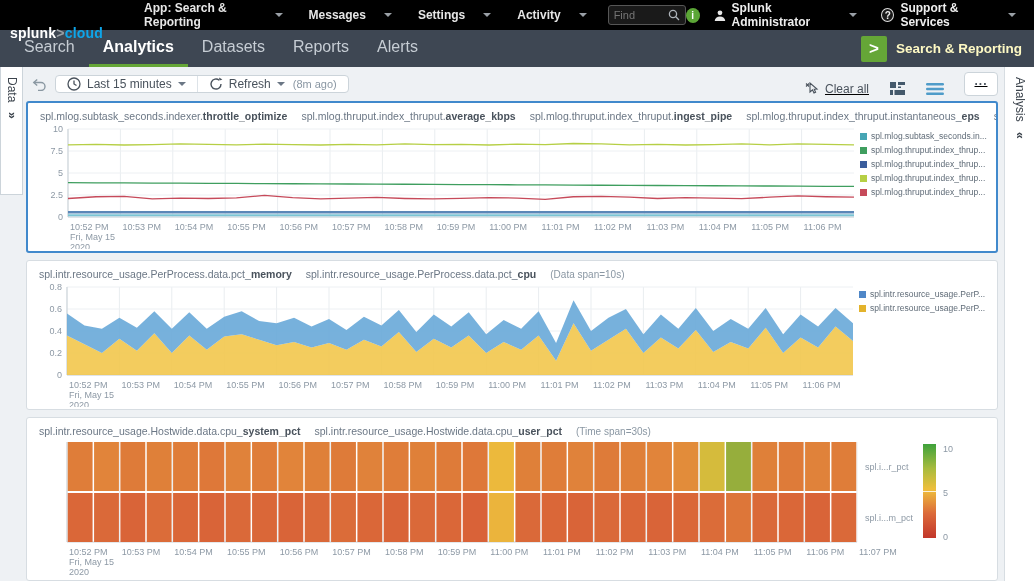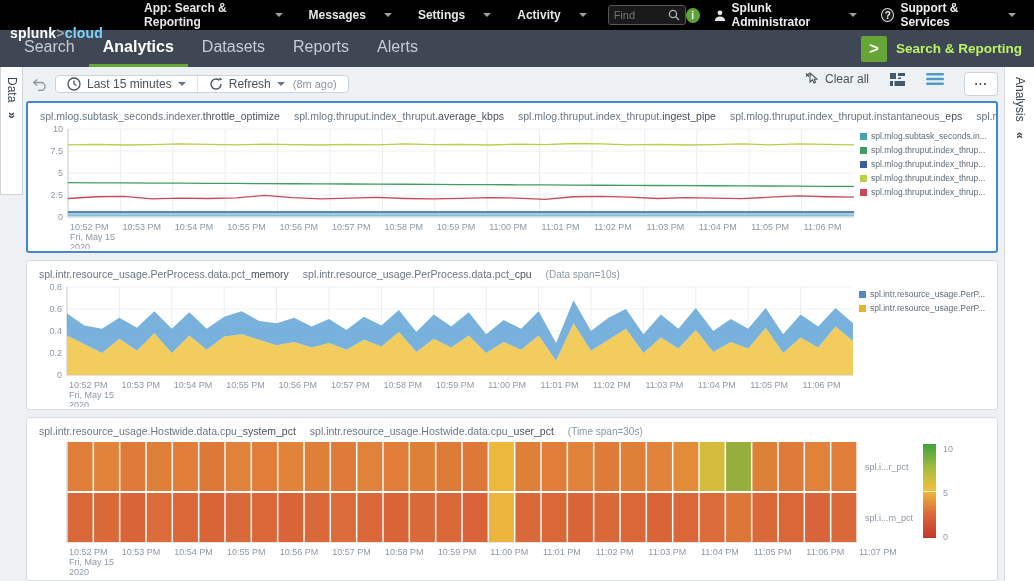--- a/index.html
+++ b/index.html
@@ -4,67 +4,67 @@
 <style>
   * { margin:0; padding:0; box-sizing:border-box; }
   html,body { width:1034px; height:581px; overflow:hidden; background:#eef1f4;
     font-family:"Liberation Sans", sans-serif; }
 
   
   .topbar { height:30px; background:#000; display:flex; align-items:center; color:#d8d8d8; font-size:12px; }
   .logo { margin-left:10px; font-size:14px; font-weight:bold; letter-spacing:.2px; display:flex; align-items:baseline; }
   .logo .lg-splunk { color:#fff;margin-top:35px; }
   .logo .lg-gt { color:#9aa0a6; }
-  .logo .lg-cloud { color:#7dd3fc; }
+  .logo .lg-cloud { color:#0ea5e9; }
   .top-menus { display:flex; margin-left:28px; }
   .top-menu { display:flex; align-items:center; gap:18px; padding:16px 13px; height:30px; cursor:pointer; color:#e6e6e6; font-weight:bold; font-size:12px; }
   .caret { width:0; height:0; border-left:4px solid transparent; border-right:4px solid transparent; border-top:4px solid #9aa0a6; display:inline-block; }
   .find-box { margin-left:8px; width:78px; height:20px; background:#1a1a1a; border:1px solid #565656; border-radius:3px; display:flex; align-items:center; padding:8px 5px; gap:4px; }
   .find-box input { flex:1; min-width:0; background:transparent; border:0; outline:0; color:#ddd; font-size:11px; font-family:"Liberation Sans",sans-serif; }
   .top-right { margin-left:auto; display:flex; align-items:center; gap:4px; margin-right:8px; }
   .circle-ic { width:15px; height:15px; border-radius:50%; background:#5ba636; color:#fff; font-size:10px; font-weight:bold; display:flex; align-items:center; justify-content:center; }
   .q-ic { width:14px; height:14px; border-radius:50%; border:1px solid #ddd; color:#eee; background:#1a1a1a; font-size:10px; font-weight:bold; display:flex; align-items:center; justify-content:center; }
   .top-user, .top-support { display:flex; align-items:center; gap:6px; padding:2px 10px; height:30px; cursor:pointer; color:#eee; font-weight:bold; font-size:12px; }
 
   
   .navbar { height:37px; background:#3e4753; display:flex; align-items:stretch; }
   .nav-tabs { display:flex; margin-left:10px; }
   .nav-tab { display:flex; align-items:center; padding:0 14px; color:#c6cdd4; font-size:16px; cursor:pointer; border-bottom:3px solid transparent;text-align:center; }
   .nav-tab.active { color:#fff; font-weight:bold; border-bottom-color:#65a637; }
   .nav-right { margin-left:auto; display:flex; align-items:center; gap:9px; margin-right:12px; }
   .app-ic { width:26px; height:26px; background:#65a637; border-radius:2px; color:#fff; font-weight:bold; font-size:17px; display:flex; align-items:center; justify-content:center; line-height:1; }
-  .app-name { color:#bef264; font-size:13.5px; font-weight:bold; }
+  .app-name { color:#fef9c3; font-size:13.5px; font-weight:bold; }
 
   
   .workspace { display:flex; height:514px; position:relative; }
   .left-gutter { width:26px; position:relative; flex:none; }
   .data-tab { position:absolute; top:0; left:0; width:23px; height:128px; background:#fff; border:1px solid #ccd4da; border-top:0; display:flex; flex-direction:column; align-items:center; padding-top:10px; gap:10px; cursor:pointer; }
   .vtext { writing-mode:vertical-rl; font-size:12px; color:#3c444d; }
   .vchev { writing-mode:vertical-rl; font-size:12px; color:#3c444d; font-weight:bold; }
   .content { flex:1; min-width:0; display:flex; flex-direction:column; padding-right:6px; }
   .right-gutter { width:30px; flex:none; background:#fff; border-left:1px solid #d7dde2; display:flex; flex-direction:column; align-items:center; padding-top:10px; gap:10px; }
 
   
   .toolbar { height:34px; display:flex; align-items:center; flex:none; }
   .undo-btn { margin:0 8px 0 6px; cursor:pointer; display:flex; }
   .tb-group { display:flex; align-items:center; background:#fff; border:1px solid #ccd4da; border-radius:4px; height:18px; font-size:12px; color:#49525c; }
   .tb-sec { display:flex; align-items:center; gap:6px; padding:0 11px; height:100%; cursor:pointer; }
   .tb-sec + .tb-sec { border-left:1px solid #dde3e8; }
   .tb-caret { width:0;height:0;border-left:4px solid transparent;border-right:4px solid transparent;border-top:4px solid #6b7785; }
   .ago { color:#8a97a3; font-size:11px; margin-left:2px; }
-  .tb-right { margin-left:auto; display:flex; align-items:flex-start; gap:20px; }
+  .tb-right { margin-left:auto; display:flex; align-items:flex-end; gap:20px;text-decoration:underline; }
   .clear-all { display:flex; align-items:center; gap:5px; font-size:12px; color:#49525c; cursor:pointer; }
   .view-btn { cursor:pointer; display:flex; align-items:center; }
   .more-btn { border:1px solid #ccd4da; border-radius:4px; background:#fff; height:24px; width:34px; display:flex; align-items:center; justify-content:center; color:#49525c; font-weight:bold; letter-spacing:1px; font-size:12px; cursor:pointer; padding-bottom:6px; }
 
   
   .panel { background:#fff; border:1px solid #d7dde2; border-radius:3px; margin-bottom:7px; flex:none; }
   .panel.selected { border:2px solid #4189cc; }
   .ptitle { padding:7px 12px 1px; font-size:10.5px; color:#6b7785; display:flex; gap:14px; white-space:nowrap; overflow:hidden; align-items:baseline; }
-  .seg .b { font-weight:normal; color:#49525c; }
+  .seg .b { font-weight:bold; color:#49525c; }
   .note { color:#8a97a3; font-size:10px; }
   .pbody { display:flex; padding:0 4px 2px 6px; }
   svg.plot { display:block; flex:none; }
   .xt { font-size:9px; fill:#8d99a5; }
   .yt { font-size:9px; fill:#8d99a5; }
   .legend { width:128px; padding-top:8px; font-size:8.5px; color:#5f6b77; overflow:hidden; }
   .litem { display:flex; align-items:center; gap:4px; margin-bottom:4px; white-space:nowrap; cursor:pointer; }
   .sw { width:7px; height:7px; flex:none; }
   .hm-right { display:flex; gap:7px; padding-top:6px; align-items:flex-start; }
   .grad-bar { width:13px; height:94px; position:relative;

